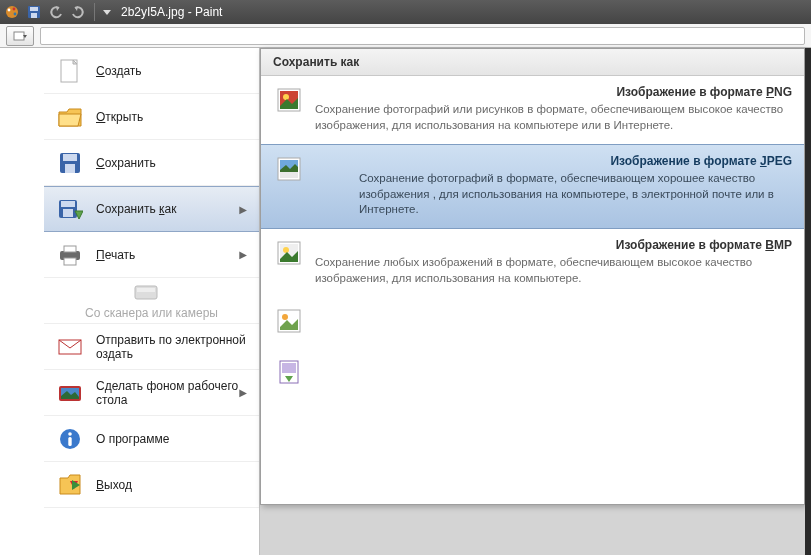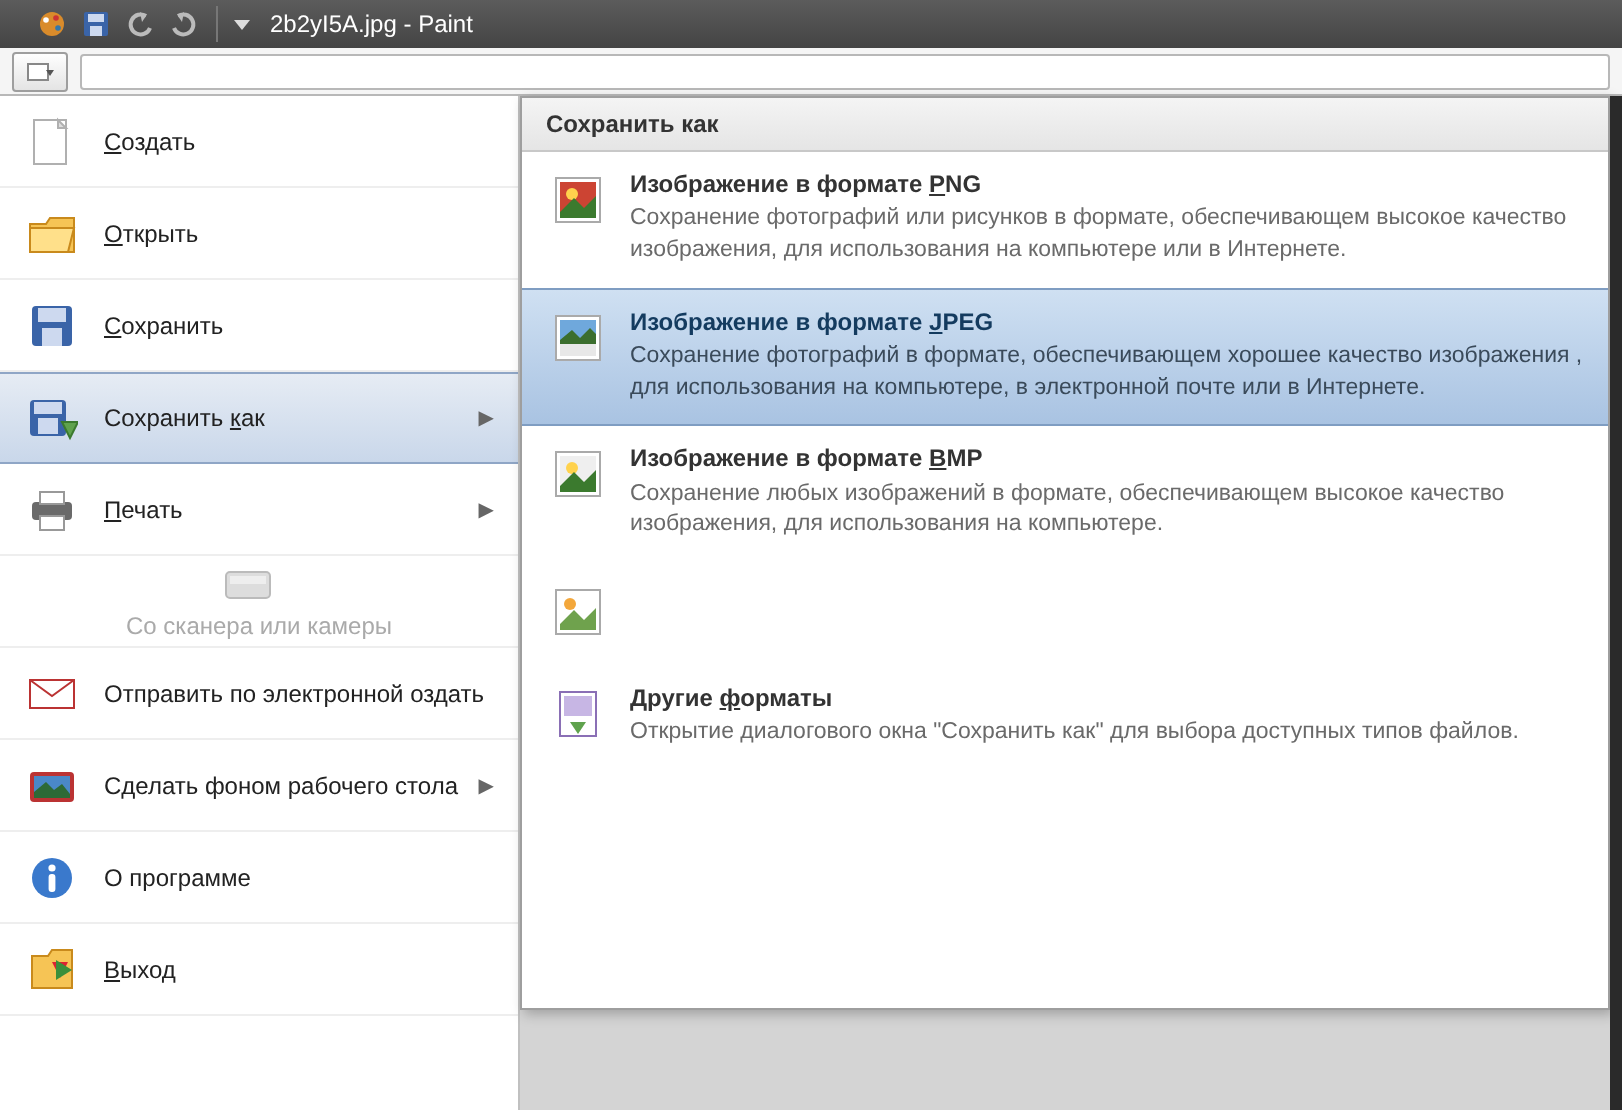--- a/index.html
+++ b/index.html
@@ -13,21 +13,21 @@
     overflow: hidden;
     position: relative;
   }
   
   .titlebar {
     height: 24px;
     background: linear-gradient(to bottom, #5c5c5c, #444444);
     display: flex;
     align-items: center;
     color: #fff;
-    padding-left: 16px;
+    padding-left: 2px;
     font-size: 12px;
   }
   .titlebar .qat { display:flex; align-items:center; gap:2px; }
   .titlebar .qat-item {
     width: 20px; height: 20px;
     display:flex; align-items:center; justify-content:center;
     border-radius:2px;
   }
   .titlebar .qat-item svg { display:block; }
   .titlebar .sep {
@@ -62,20 +62,21 @@
 
   
   .appmenu {
     position:absolute;
     top:48px;
     left:0;
     width: 260px;
     height: 507px;
     background:#fff;
     border-right:1px solid #c0c0c0;
+    padding-left:44px;
   }
   .menu-item {
     display:flex;
     align-items:center;
     height:46px;
     padding:0 12px;
     border-bottom:1px solid #eee;
     color:#222;
     position:relative;
   }
@@ -117,32 +118,34 @@
   .sub-item {
     display:flex;
     padding:8px 12px 10px 12px;
     border-bottom:1px solid transparent;
     line-height:1.35;
   }
   .sub-item.selected {
     background: linear-gradient(to bottom,#cfe0f2,#a9c3e2);
     border-top:1px solid #7f9dc2;
     border-bottom:1px solid #7f9dc2;
+    gap:44px;
   }
   .sub-item .sicon {
     width:32px; height:32px;
     flex-shrink:0;
     display:flex; align-items:center; justify-content:center;
     margin-right:10px;
   }
   .sub-item .text { flex:1; }
   .sub-item .stitle {
     font-weight:bold;
     color:#333;
     margin-bottom:2px;
+    text-align:right;
   }
   .sub-item.selected .stitle { color:#164; color:#1a1a1a;}
   .sub-item.selected .stitle { color:#143b5f;}
   .sub-item .sdesc {
     color:#6a6a6a;
     font-size:11.5px;
   }
   .sub-item.selected .sdesc { color:#3a4a5a; }
 
   
@@ -370,21 +373,17 @@
         </div>
       </div>
       <div class="sub-item">
         <div class="sicon">
           <svg width="28" height="28">
             <rect x="5" y="3" width="18" height="22" fill="#fff" stroke="#8a6fb5"></rect>
             <rect x="7" y="5" width="14" height="10" fill="#c7b6e4"></rect>
             <path d="M10 18 L18 18 L14 24 Z" fill="#5fa24d"></path>
           </svg>
         </div>
-        <div class="text">
-          <div class="stitle">Другие <u>ф</u>орматы</div>
-          <div class="sdesc">Открытие диалогового окна "Сохранить как" для выбора доступных типов файлов.</div>
-        </div>
       </div>
     </div>
 </div>
 
 <div class="rightstrip"></div>
 
 </body></html>

